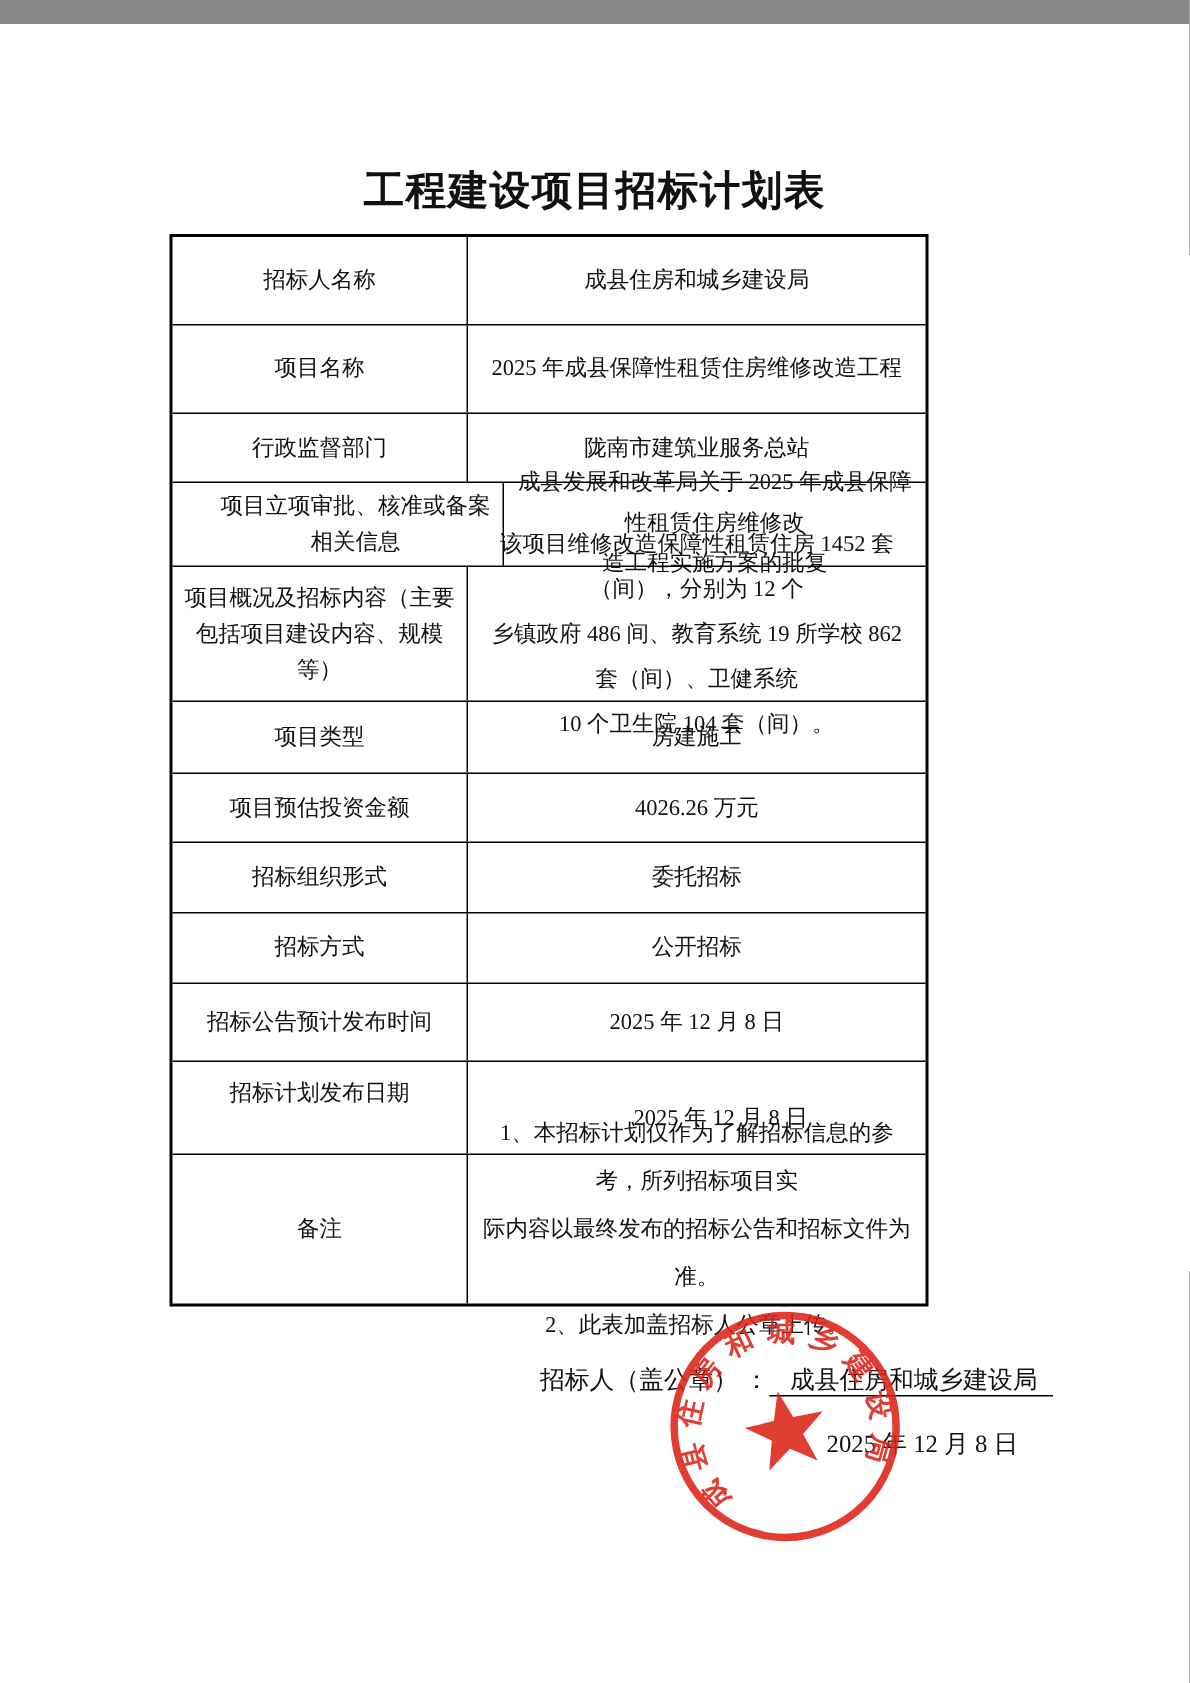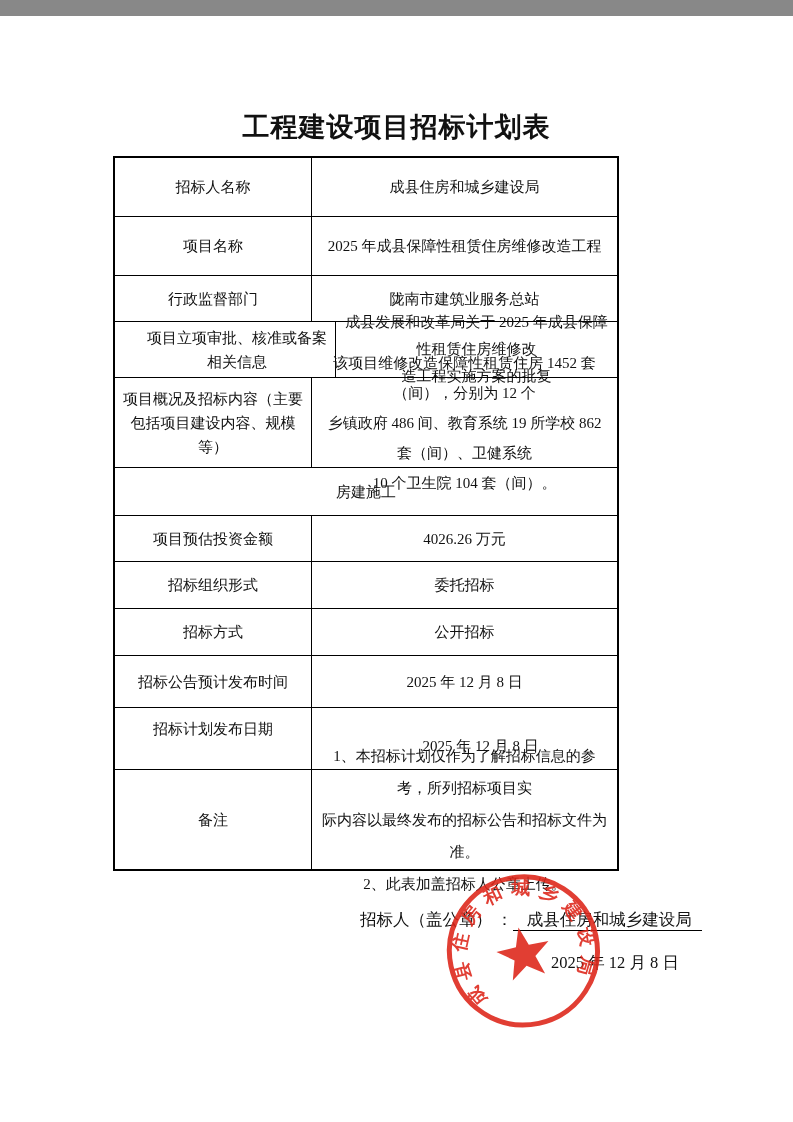--- a/index.html
+++ b/index.html
@@ -124,20 +124,21 @@
     </div>
     <div class="row">
       <div class="cell label">项目概况及招标内容（主要
 包括项目建设内容、规模
 等）</div>
       <div class="cell value left">该项目维修改造保障性租赁住房 1452 套（间），分别为 12 个
 乡镇政府 486 间、教育系统 19 所学校 862 套（间）、卫健系统
 10 个卫生院 104 套（间）。</div>
     </div>
     <div class="row">
+      <div class="cell label">项目类型</div>
       <div class="cell value">房建施工</div>
     </div>
     <div class="row">
       <div class="cell label">项目预估投资金额</div>
       <div class="cell value">4026.26 万元</div>
     </div>
     <div class="row">
       <div class="cell label">招标组织形式</div>
       <div class="cell value">委托招标</div>
     </div>

